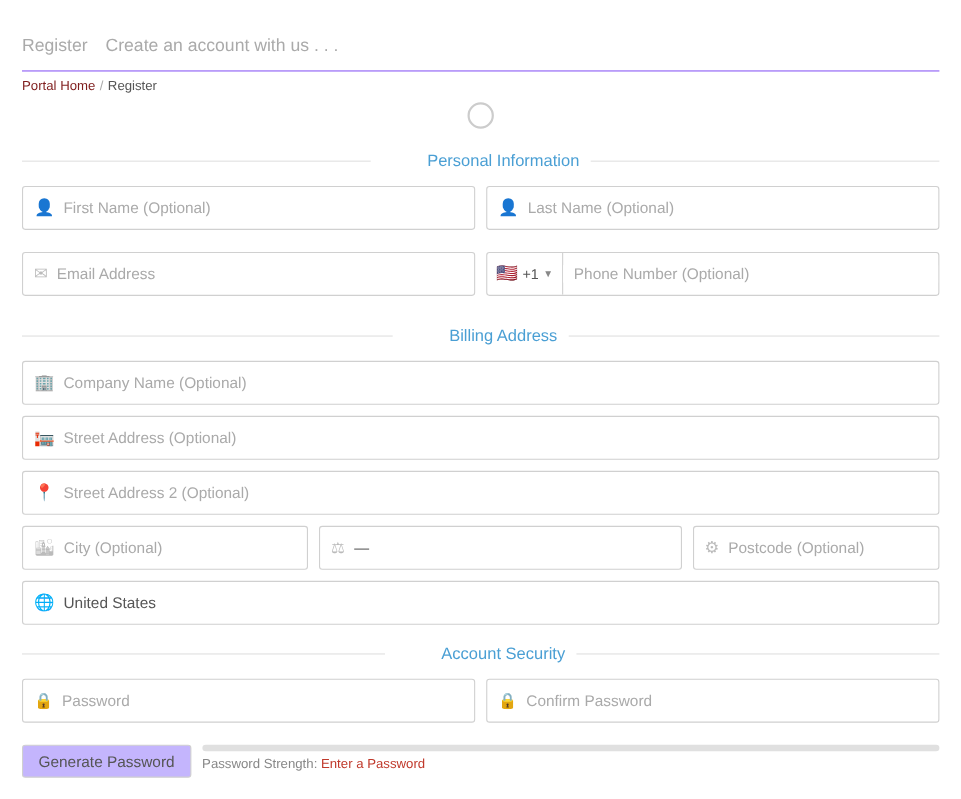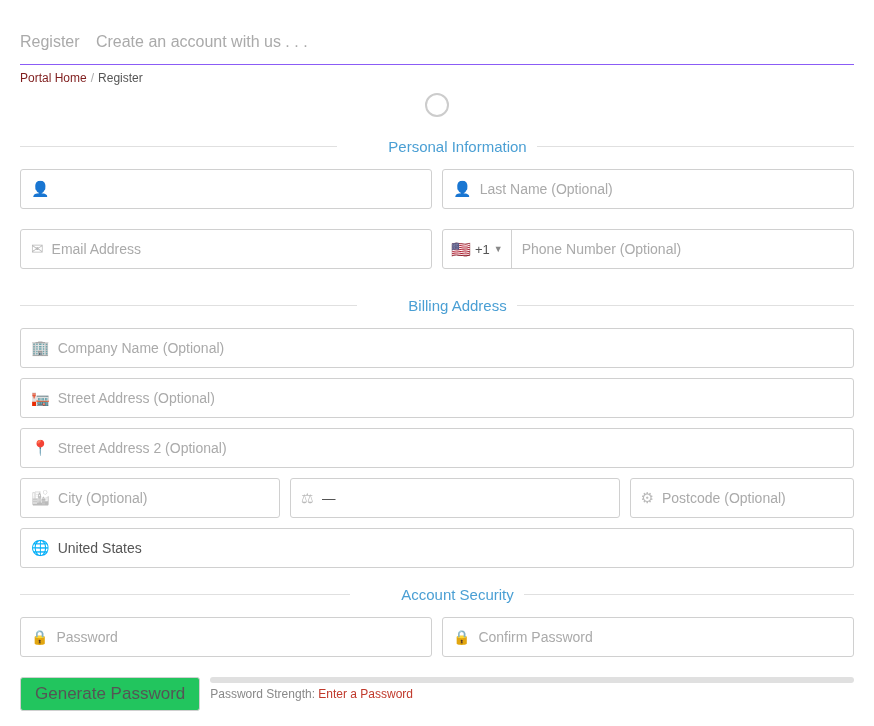--- a/index.html
+++ b/index.html
@@ -204,23 +204,23 @@
       display: flex;
       gap: 10px;
       margin-bottom: 10px;
     }
     .password-row .form-field { flex: 1; }
     .generate-btn {
       display: inline-block;
       padding: 6px 14px;
       border: 1px solid #d0d0d0;
       border-radius: 3px;
-      background: #22c55e;
-      color: #555;
-      font-size: 17px;
+      background: #c4b5fd;
+      color: #555;
+      font-size: 14px;
       cursor: pointer;
       margin-bottom: 6px;
     }
     .strength-bar-container {
       height: 6px;
       background: #e0e0e0;
       border-radius: 3px;
       margin-bottom: 4px;
     }
     .strength-bar {
@@ -260,20 +260,21 @@
   </div>
 
   <div class="section-divider">
     <span class="section-title blue">Personal Information</span>
   </div>
 
   <div class="form-row">
     <div class="form-field">
       <div class="input-wrapper">
         <span class="input-icon">👤</span>
+        <input type="text" placeholder="First Name (Optional)" style="">
       </div>
     </div>
     <div class="form-field">
       <div class="input-wrapper">
         <span class="input-icon">👤</span>
         <input type="text" placeholder="Last Name (Optional)" style="">
       </div>
     </div>
   </div>
 

